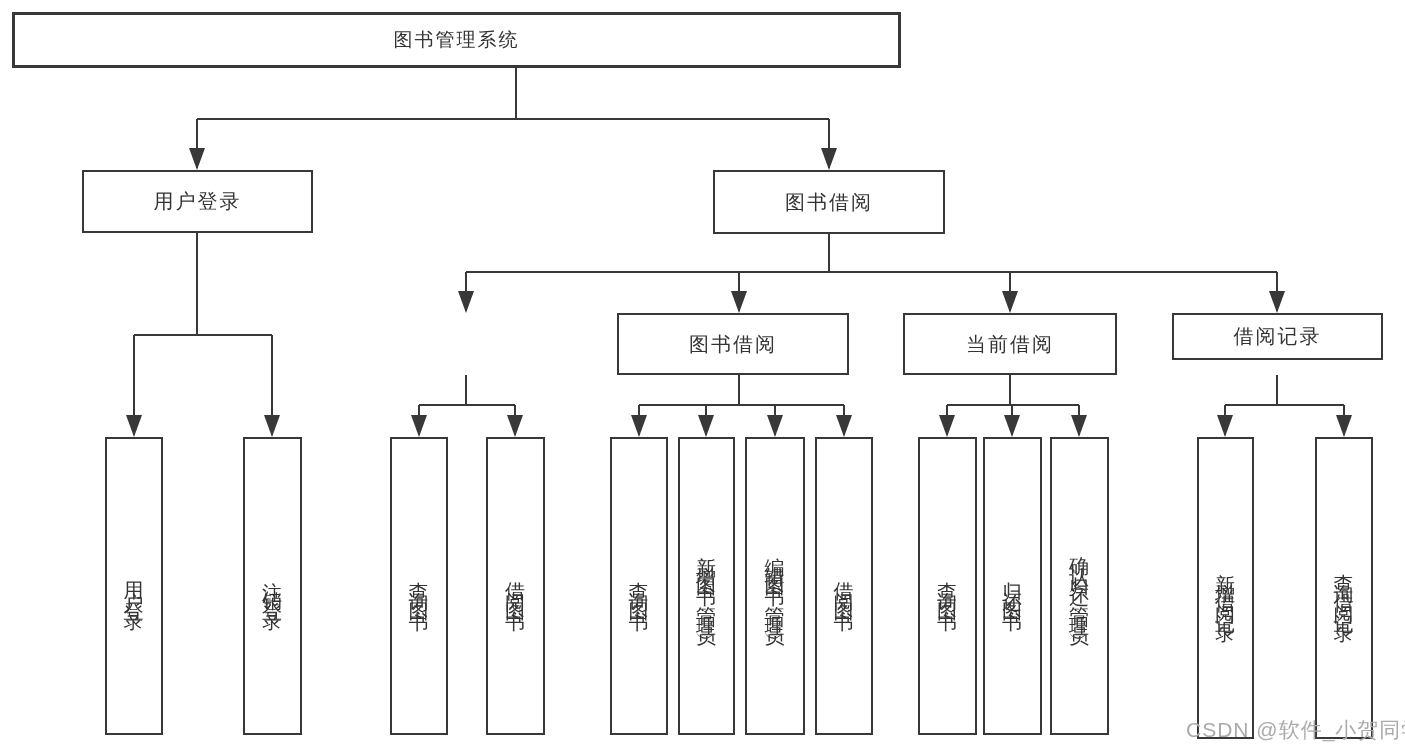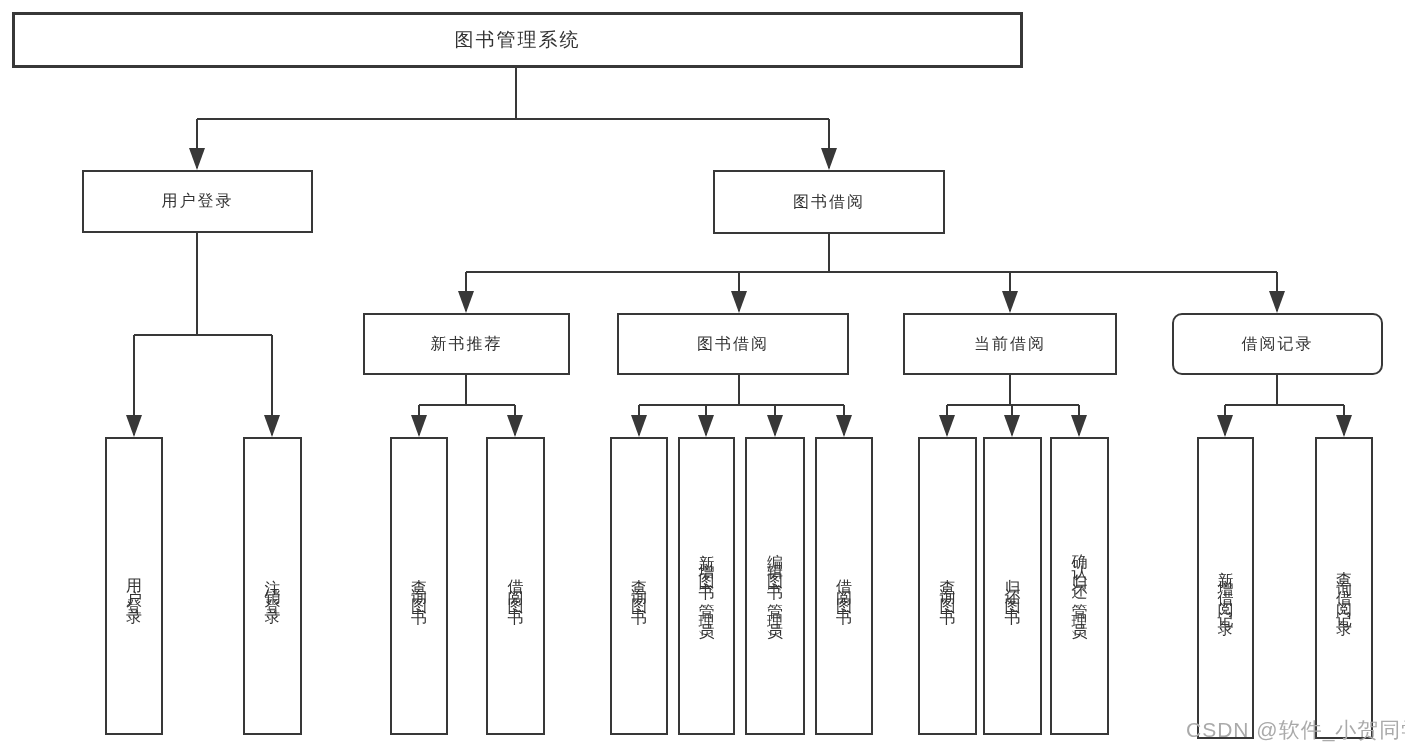--- a/index.html
+++ b/index.html
@@ -23,21 +23,21 @@
   }
   .node {
     position: absolute;
     box-sizing: border-box;
     border: 2px solid #383838;
     background: #ffffff;
     color: #333333;
     display: flex;
     align-items: center;
     justify-content: center;
-    font-size: 16px;
+    font-size: 20px;
     letter-spacing: 2px;
     text-align: center;
   }
   .node.root { border-width: 3px; font-size: 19px; }
   .node.vert {
     writing-mode: vertical-rl;
     text-orientation: upright;
     letter-spacing: 10px;
     line-height: 1;
     padding: 6px 0;
@@ -97,29 +97,28 @@
 
       <polygon points="939,415 955,415 947,437"></polygon>
       <polygon points="1004,415 1020,415 1012,437"></polygon>
       <polygon points="1071,415 1087,415 1079,437"></polygon>
 
       <polygon points="1217,415 1233,415 1225,437"></polygon>
       <polygon points="1336,415 1352,415 1344,437"></polygon>
     </g>
   </svg>
 
-  <div class="node root" style="left:12px; top:12px; width:1011px; height:56px;">图书管理系统</div>
+  <div class="node root" style="left:12px; top:12px; width:889px; height:56px;">图书管理系统</div>
 
   <div class="node" style="left:82px; top:170px; width:231px; height:63px;">用户登录</div>
   <div class="node" style="left:713px; top:170px; width:232px; height:64px;">图书借阅</div>
 
-  <div class="node" style="left:363px; top:313px; width:207px; height:62px;">新书推荐</div>
   <div class="node" style="left:617px; top:313px; width:232px; height:62px;">图书借阅</div>
   <div class="node" style="left:903px; top:313px; width:214px; height:62px;">当前借阅</div>
-  <div class="node" style="left:1172px; top:313px; width:211px; height:62px;border-radius:10px;">借阅记录</div>
+  <div class="node" style="left:1172px; top:313px; width:211px; height:47px;">借阅记录</div>
 
   <div class="node vert" style="left:105px; top:437px; width:58px; height:298px;">用户登录</div>
   <div class="node vert" style="left:243px; top:437px; width:59px; height:298px;">注销登录</div>
 
   <div class="node vert" style="left:390px; top:437px; width:58px; height:298px;">查询图书</div>
   <div class="node vert" style="left:486px; top:437px; width:59px; height:298px;">借阅图书</div>
 
   <div class="node vert" style="left:610px; top:437px; width:58px; height:298px;">查询图书</div>
   <div class="node vert" style="left:678px; top:437px; width:57px; height:298px;">新增图书（管理员）</div>
   <div class="node vert" style="left:745px; top:437px; width:60px; height:298px;">编辑图书（管理员）</div>

